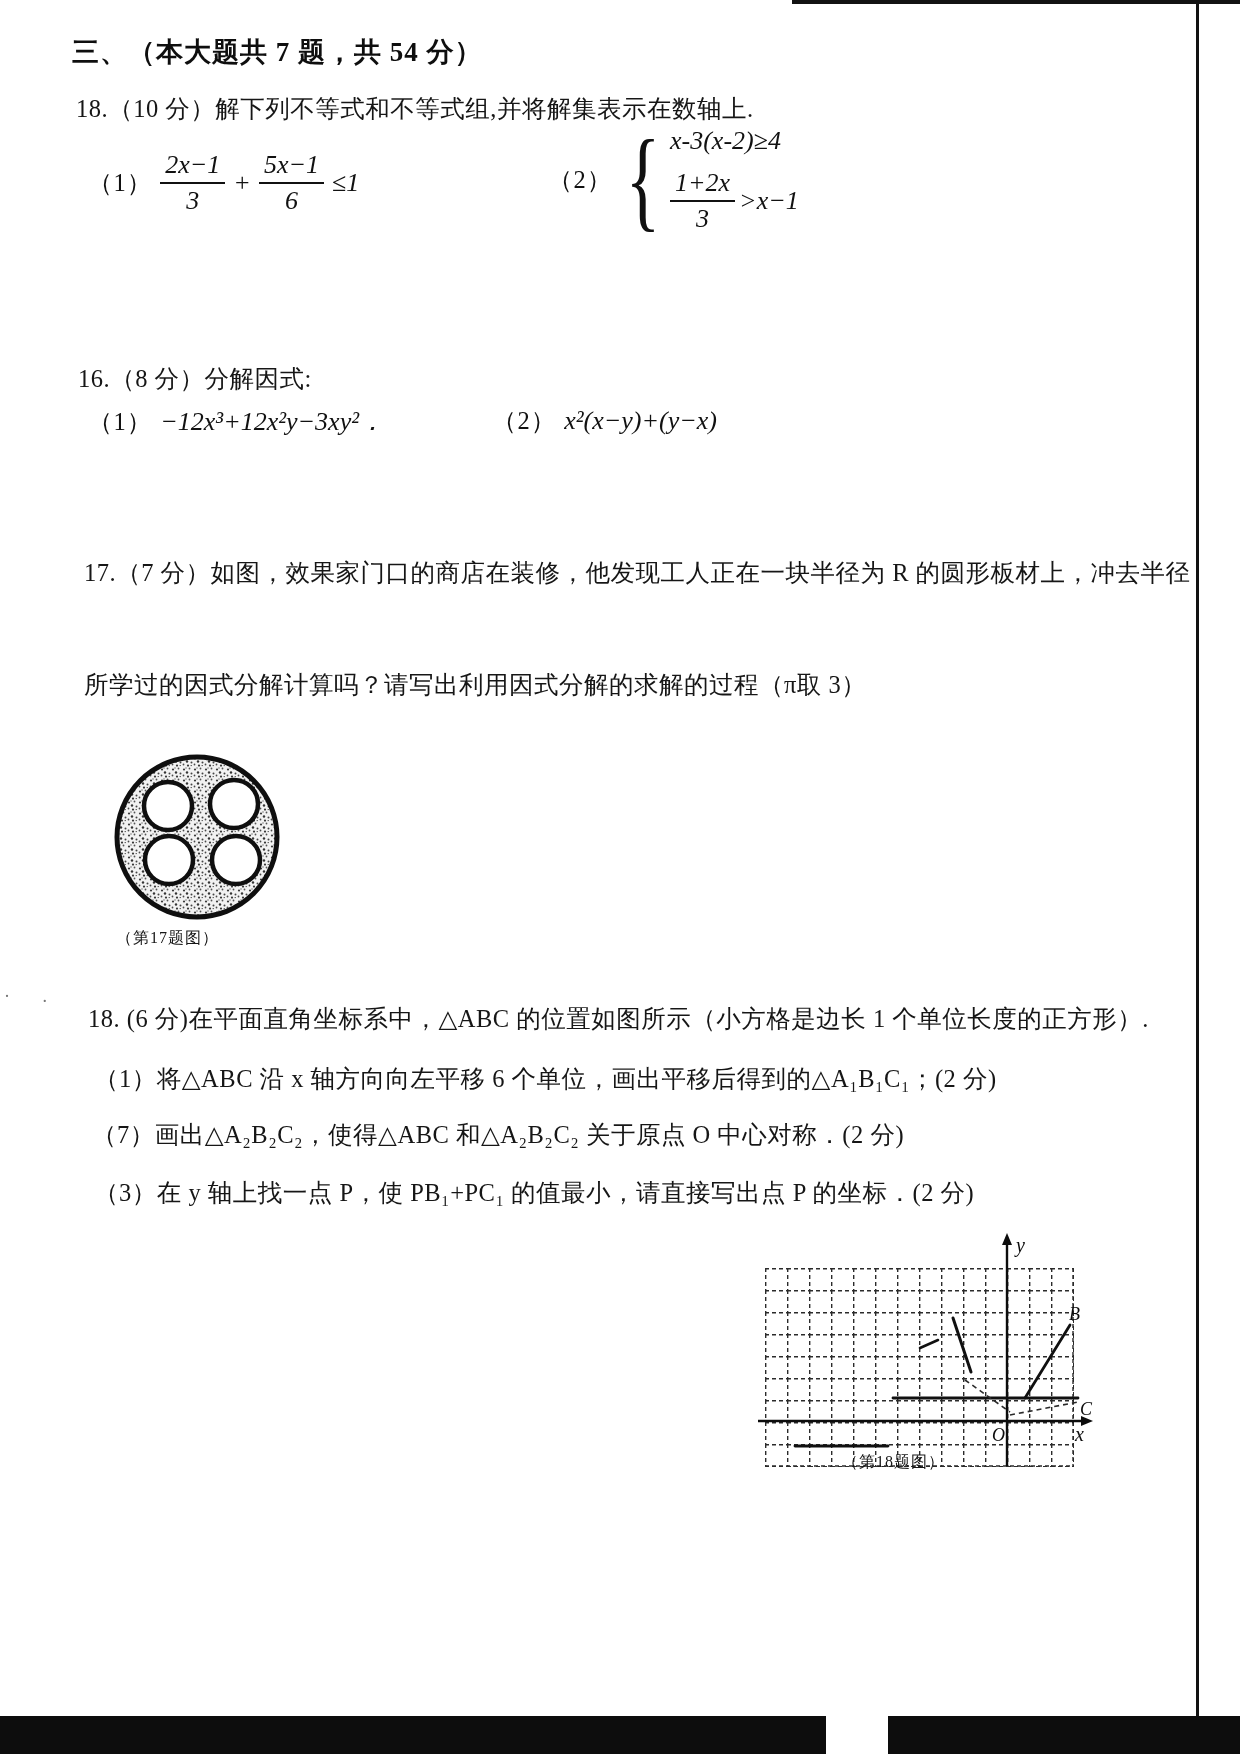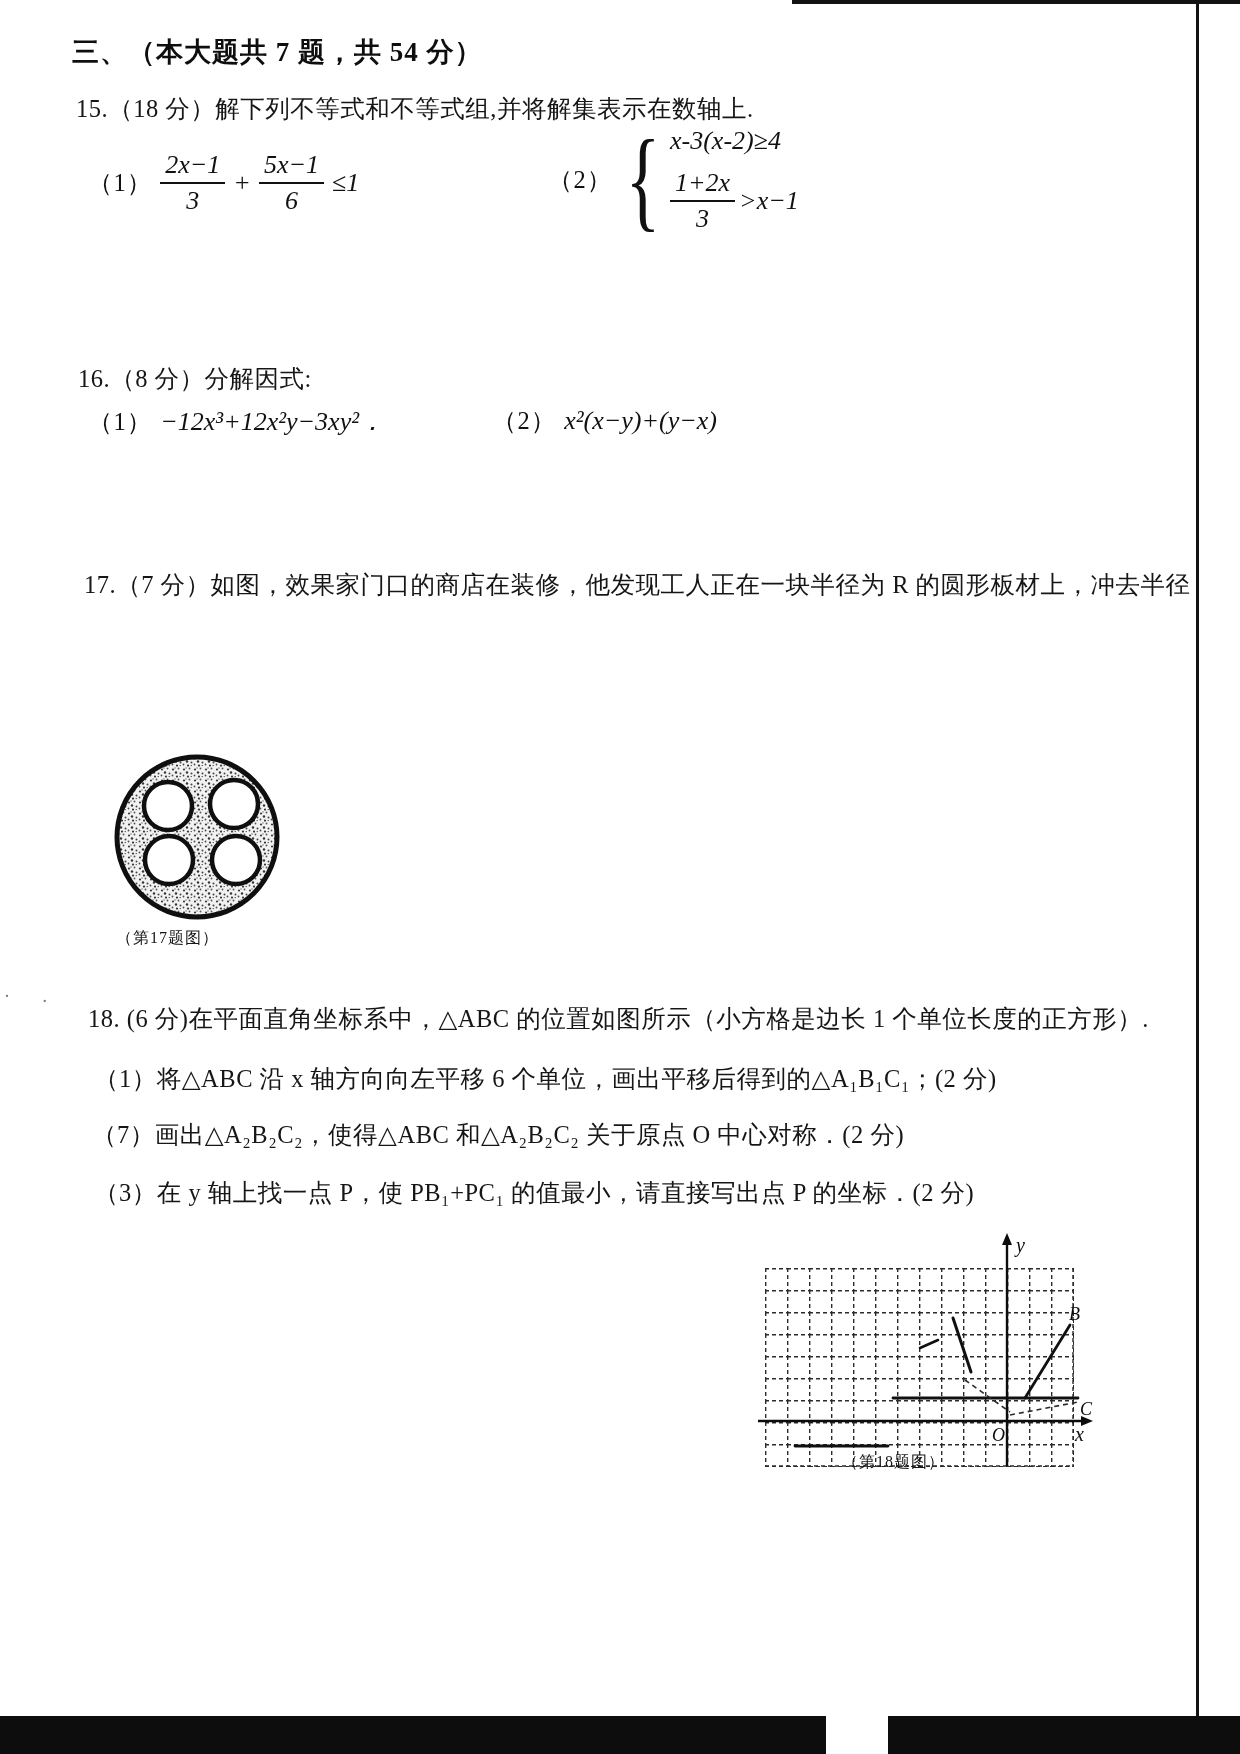--- a/index.html
+++ b/index.html
@@ -34,21 +34,21 @@
 <div class="page">
 
   <div class="edge-top"></div>
   <div class="edge-right"></div>
   <div class="bottom-bar"></div>
   <div class="bottom-notch"></div>
   <div class="margin-speck">· .</div>
 
   <div class="heading" style="left:72px;top:34px;">三、（本大题共 7 题，共 54 分）</div>
 
-  <div class="textline" style="left:76px;top:92px;">15.（18 分）解下列不等式和不等式组,并将解集表示在数轴上.</div>
+  <div class="textline" style="left:76px;top:92px;">18.（10 分）解下列不等式和不等式组,并将解集表示在数轴上.</div>
 
   <div class="formula-row" style="left:88px;top:150px;">
     <span class="qlabel">（1）</span>
     <span class="frac">
       <span class="num">2x−1</span>
       <span class="den">3</span>
     </span>
     <span class="op">+</span>
     <span class="frac">
       <span class="num">5x−1</span>
@@ -76,21 +76,22 @@
 
   <div class="formula-row" style="left:88px;top:404px;">
     <span class="qlabel">（1）</span>
     <span>−12x³+12x²y−3xy²．</span>
   </div>
   <div class="formula-row" style="left:492px;top:404px;">
     <span class="qlabel">（2）</span>
     <span>x²(x−y)+(y−x)</span>
   </div>
 
-  <div class="textline" style="left:84px;top:556px;margin-top:12px;">17.（7 分）如图，效果家门口的商店在装修，他发现工人正在一块半径为 R 的圆形板材上，冲去半径</div>
+  <div class="textline" style="left:84px;top:556px;">17.（7 分）如图，效果家门口的商店在装修，他发现工人正在一块半径为 R 的圆形板材上，冲去半径</div>
+  <div class="textline" style="left:84px;top:668px;">所学过的因式分解计算吗？请写出利用因式分解的求解的过程（π取 3）</div>
 
   <svg class="abs" style="left:105px;top:745px;" width="185" height="185" viewBox="0 0 185 185">
     <defs>
       <pattern id="stipple" width="11" height="11" patternUnits="userSpaceOnUse">
         <rect width="11" height="11" fill="#f2f2f2"></rect>
         <circle cx="2" cy="2.5" r="1.1" fill="#3a3a3a"></circle>
         <circle cx="7.5" cy="1.5" r="0.9" fill="#555"></circle>
         <circle cx="5" cy="5.5" r="1.2" fill="#333"></circle>
         <circle cx="9.5" cy="6.5" r="1.0" fill="#444"></circle>
         <circle cx="1.5" cy="8.5" r="0.9" fill="#4a4a4a"></circle>

